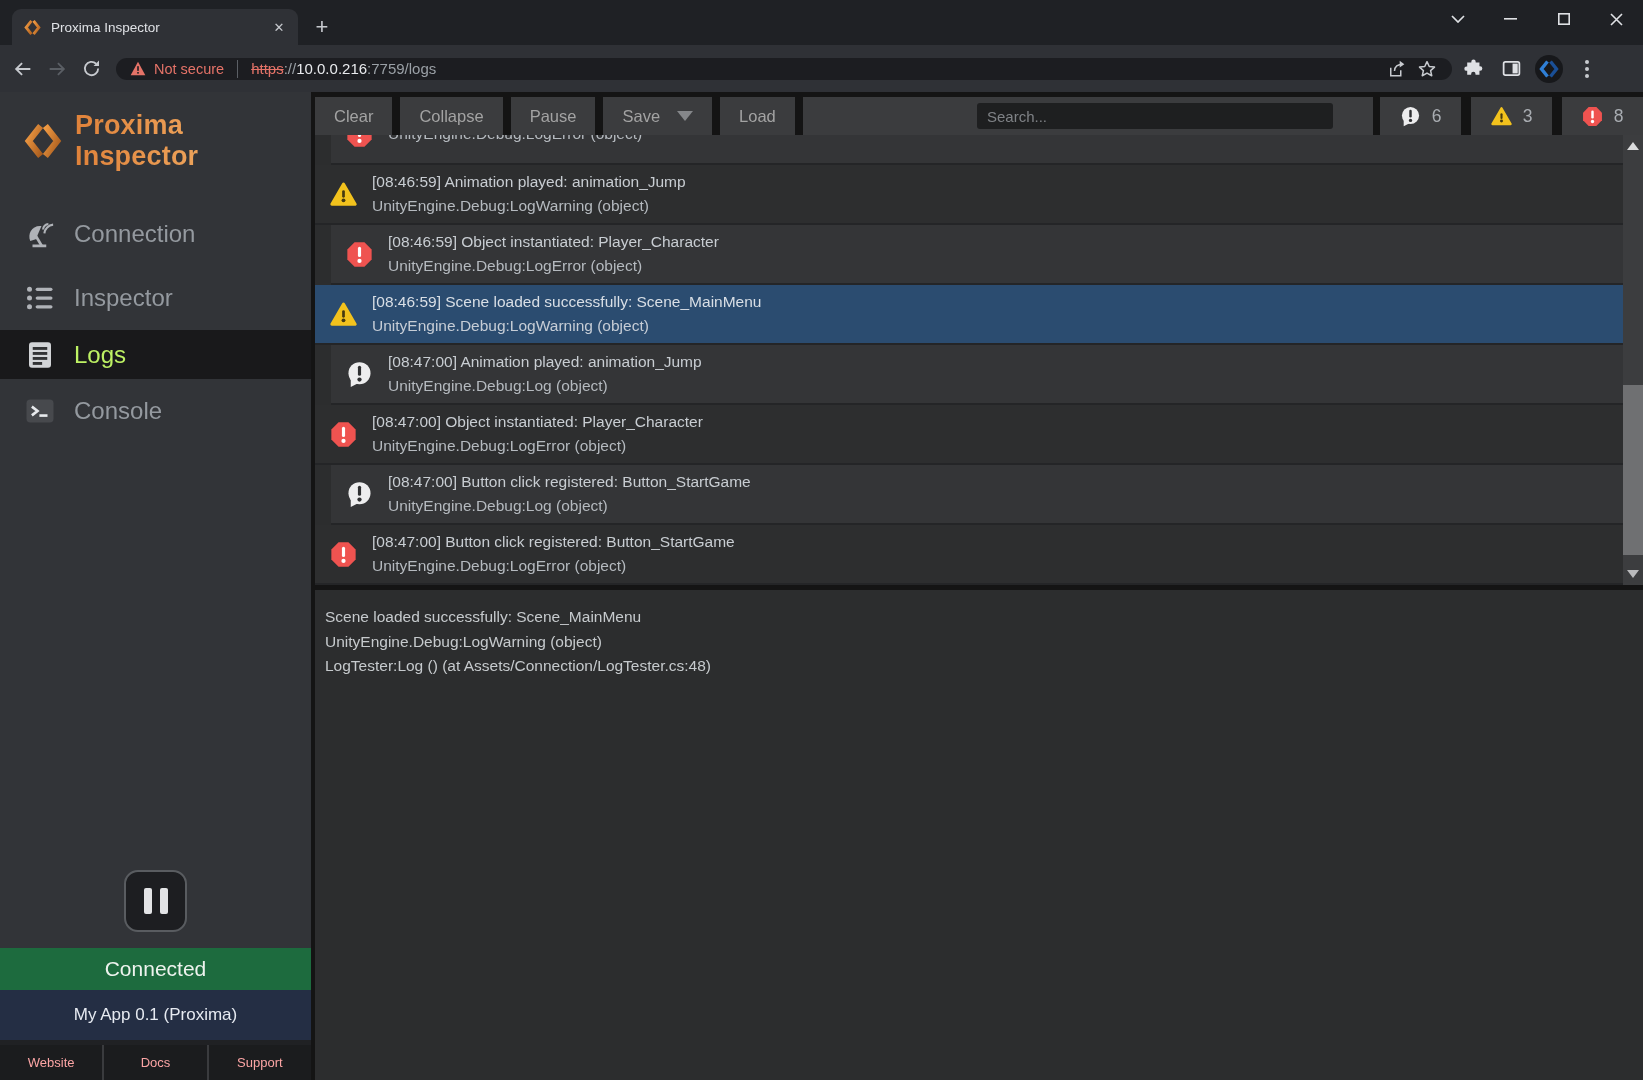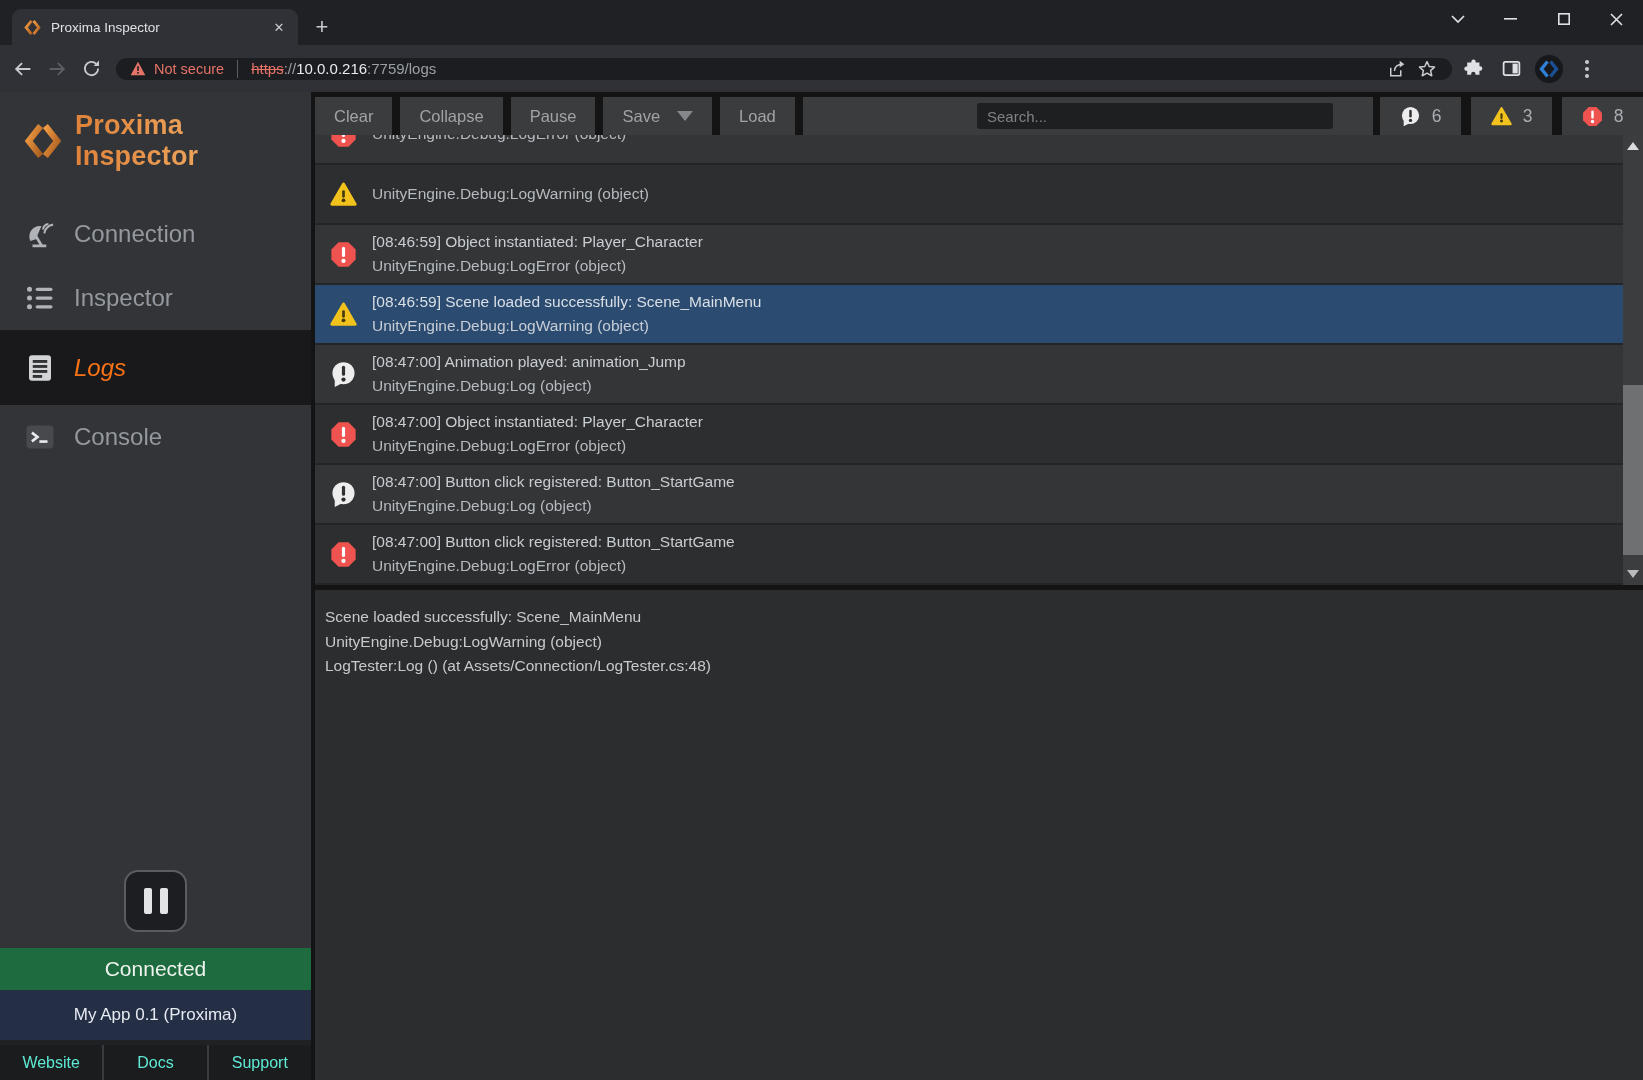--- a/index.html
+++ b/index.html
@@ -53,34 +53,34 @@
   .logo-icon { width:38px; height:38px; flex:none; }
   .logo-text {
     font-size:27px; font-weight:700; letter-spacing:.2px;
     background:linear-gradient(90deg,#e0823a 0%,#eda45c 55%,#f6d3ae 100%);
     -webkit-background-clip:text; background-clip:text; color:transparent;
   }
   .nav { margin-top:30px; }
   .nav-item { height:64px; display:flex; align-items:center; padding-left:25px; gap:19px;
     color:#94999f; font-size:24px; cursor:default; }
   .nav-item .nav-ico { width:30px; height:30px; flex:none; display:flex; align-items:center; justify-content:center; }
-  .nav-item.active { background:#19191b; color:#f97316; height:75px;font-style:italic; }
+  .nav-item.active { background:#19191b; color:#bef264; height:49px; }
   .side-spacer { flex:1; }
   .pause-btn {
     width:63px; height:62px; margin:0 auto 16px auto; background:#1d1e21;
     border:2px solid #595c60; border-radius:14px; display:flex; align-items:center; justify-content:center; gap:8px;
   }
   .pause-btn i { display:block; width:8px; height:26px; background:#e3e4e6; border-radius:2px; }
   .status-connected { height:42px; background:#1d6b3e; display:flex; align-items:center; justify-content:center;
     color:#eef3ee; font-size:21px; }
   .app-info { height:50px; background:#242e44; display:flex; align-items:center; justify-content:center;
     color:#e6eaf1; font-size:17px; }
   .footer-gap { height:5px; background:#202124; }
   .side-footer { height:35px; background:#1b1c1e; display:flex; }
-  .side-footer .flink { flex:1; display:flex; align-items:center; justify-content:center; color:#5eead4; font-size:16px; }
+  .side-footer .flink { flex:1; display:flex; align-items:center; justify-content:center; color:#fca5a5; font-size:13px; }
   .side-footer .flink + .flink { border-left:2px solid #3a3b3e; }
 
   
   .main { flex:1; display:flex; flex-direction:column; background:#2c2d2e; border-left:4px solid #141414; }
   .topstrip { height:5px; background:#141414; }
   .toolbar { height:38px; background:#141414; display:flex; gap:8px; }
   .tb-btn { background:#3b3c3e; color:#a3a3a3; font-size:16.5px; padding:0 19px; display:flex; align-items:center; flex:none; }
   .caret { width:0; height:0; border-left:8px solid transparent; border-right:8px solid transparent;
     border-top:10px solid #85878a; margin-left:17px; }
   .tb-search-wrap { flex:1; background:#3b3c3e; display:flex; align-items:center; justify-content:flex-end; padding-right:40px; margin-right:-3px; }
@@ -89,21 +89,21 @@
     color:#c8c8c8; font-size:15px; padding:0 10px; font-family:"Liberation Sans", sans-serif;
   }
   .tb-search-wrap input::placeholder { color:#7f8density2a8; }
   .tb-search-wrap input::-webkit-input-placeholder { color:#7f8286; }
   .tb-counter { width:86px; flex:none; background:#3b3c3e; display:flex; align-items:center; justify-content:center; gap:11px;
     color:#a9adb2; font-size:17.5px; margin-left:-3px; border-left:5px solid #141414; }
   .tb-counter .cicon { width:21px; height:21px; }
 
   .loglist { position:relative; height:450px; overflow:hidden; }
   .log-row { height:60px; border-bottom:2px solid #242527; padding-right:26px; overflow:hidden; }
-  .log-row.alt-light { background:#343537; }
+  .log-row.alt-light { background:#343537;margin-left:16px; }
   .log-row.alt-dark { background:#2d2e2f; }
   .log-row.selected { background:#2b4c70; }
   .log-row.partial { height:30px; }
   .log-row.partial .row-inner { margin-top:-30px; }
   .row-inner { display:flex; align-items:center; height:58px; }
   .log-ico { width:27px; height:27px; flex:none; margin-left:15px; }
   .log-texts { margin-left:15px; font-size:15.5px; line-height:24px; }
   .log-texts .l1 { color:#c8cdd2; }
   .log-texts .l2 { color:#b5babf; }
   .log-row.selected .l1 { color:#d9dfe6; }
@@ -398,20 +398,21 @@
         <div class="log-row alt-dark">
           <div class="row-inner">
             <span class="log-ico">
               <svg viewBox="0 0 24 24">
                 <path d="M12 2.6 L22.4 20.6 H1.6 Z" fill="#f2c21d" stroke="#f2c21d" stroke-width="2.6" stroke-linejoin="round"></path>
                 <rect x="10.8" y="8.2" width="2.4" height="6.6" rx="1.2" fill="#463a10"></rect>
                 <circle cx="12" cy="17.2" r="1.7" fill="#463a10"></circle>
               </svg>
             </span>
             <div class="log-texts">
+              <div class="l1">[08:46:59] Animation played: animation_Jump</div>
               <div class="l2">UnityEngine.Debug:LogWarning (object)</div>
             </div>
           </div>
         </div>
         <div class="log-row alt-light">
           <div class="row-inner">
             <span class="log-ico">
               <svg viewBox="0 0 24 24">
                 <polygon points="7.6,1.2 16.4,1.2 22.8,7.6 22.8,16.4 16.4,22.8 7.6,22.8 1.2,16.4 1.2,7.6" fill="#ef5350"></polygon>
                 <rect x="10.6" y="5.2" width="2.8" height="9" rx="1.4" fill="#ffffff"></rect>

